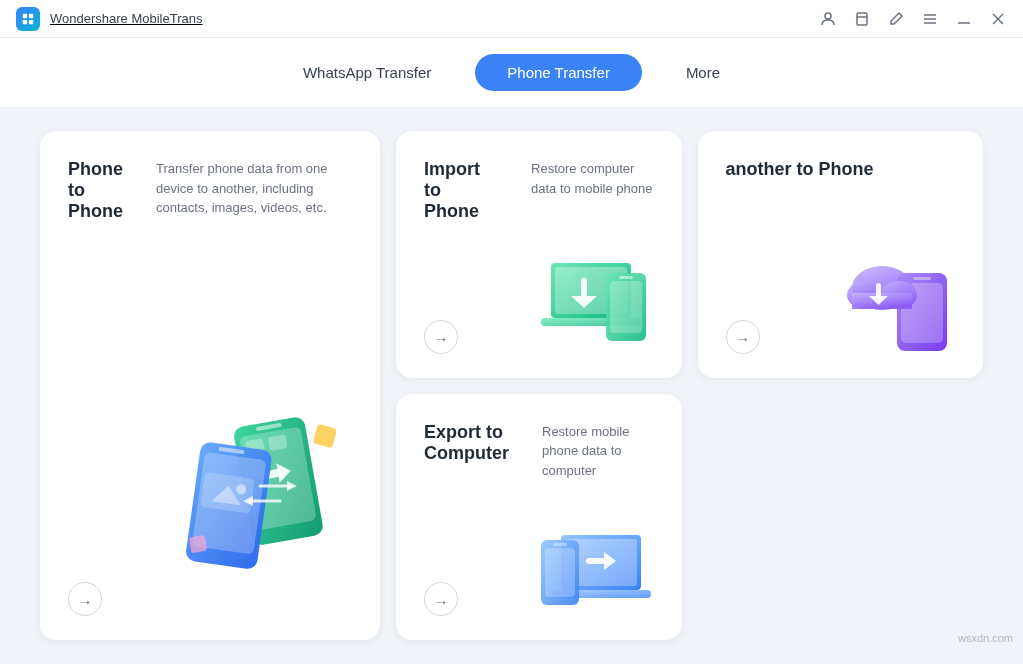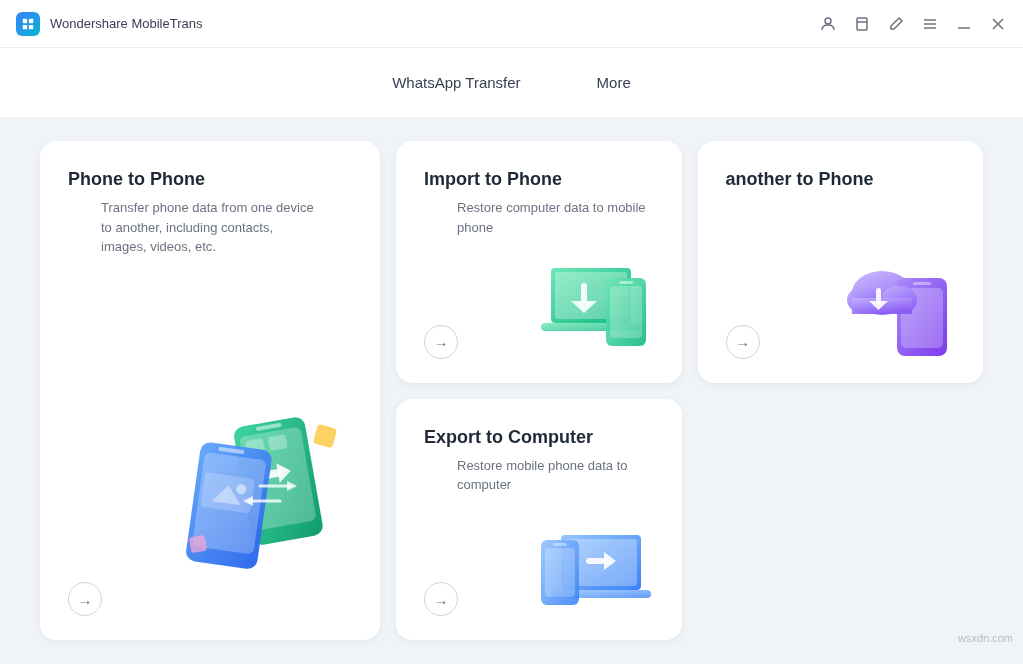--- a/index.html
+++ b/index.html
@@ -9,26 +9,27 @@
       width: 1023px;
       height: 664px;
       overflow: hidden;
       display: flex;
       flex-direction: column;
     }
 
     
     .title-bar {
       background: #ffffff;
-      height: 48px;
+      height: 38px;
       display: flex;
       align-items: center;
       padding: 0 16px;
       border-bottom: 1px solid #e8edf2;
       flex-shrink: 0;
+      text-decoration: underline;
     }
     .title-bar-logo {
       width: 24px;
       height: 24px;
       border-radius: 6px;
       background: linear-gradient(135deg, #3b82f6, #06b6d4);
       display: flex;
       align-items: center;
       justify-content: center;
       margin-right: 10px;
@@ -100,21 +101,21 @@
       height: 100%;
     }
 
     .card {
       background: #ffffff;
       border-radius: 16px;
       padding: 28px;
       position: relative;
       overflow: hidden;
       display: flex;
-      flex-direction: column;
+      flex-direction: row;
       cursor: pointer;
       transition: box-shadow 0.2s;
       box-shadow: 0 2px 8px rgba(0,0,0,0.06);
     }
 
     .card-large {
       grid-row: 1 / 3;
     }
 
     .card-title {
@@ -235,20 +236,21 @@
       <svg width="14" height="14" viewBox="0 0 14 14" fill="none" stroke="#6b7280" stroke-width="1.5">
         <line x1="2" y1="2" x2="12" y2="12"></line>
           <line x1="12" y1="2" x2="2" y2="12"></line>
       </svg>
     </div>
   </div>
 </div>
 
 <div class="nav-bar">
   <button class="nav-tab">WhatsApp Transfer</button>
+  <button class="nav-tab active">Phone Transfer</button>
   <button class="nav-tab">More</button>
 </div>
 
 <div class="main-content">
   <div class="cards-grid">
 
     <div class="card card-large">
       <span class="card-title">Phone to Phone</span>
       <span class="card-desc">Transfer phone data from one device to another, including contacts, images, videos, etc.</span>
 

